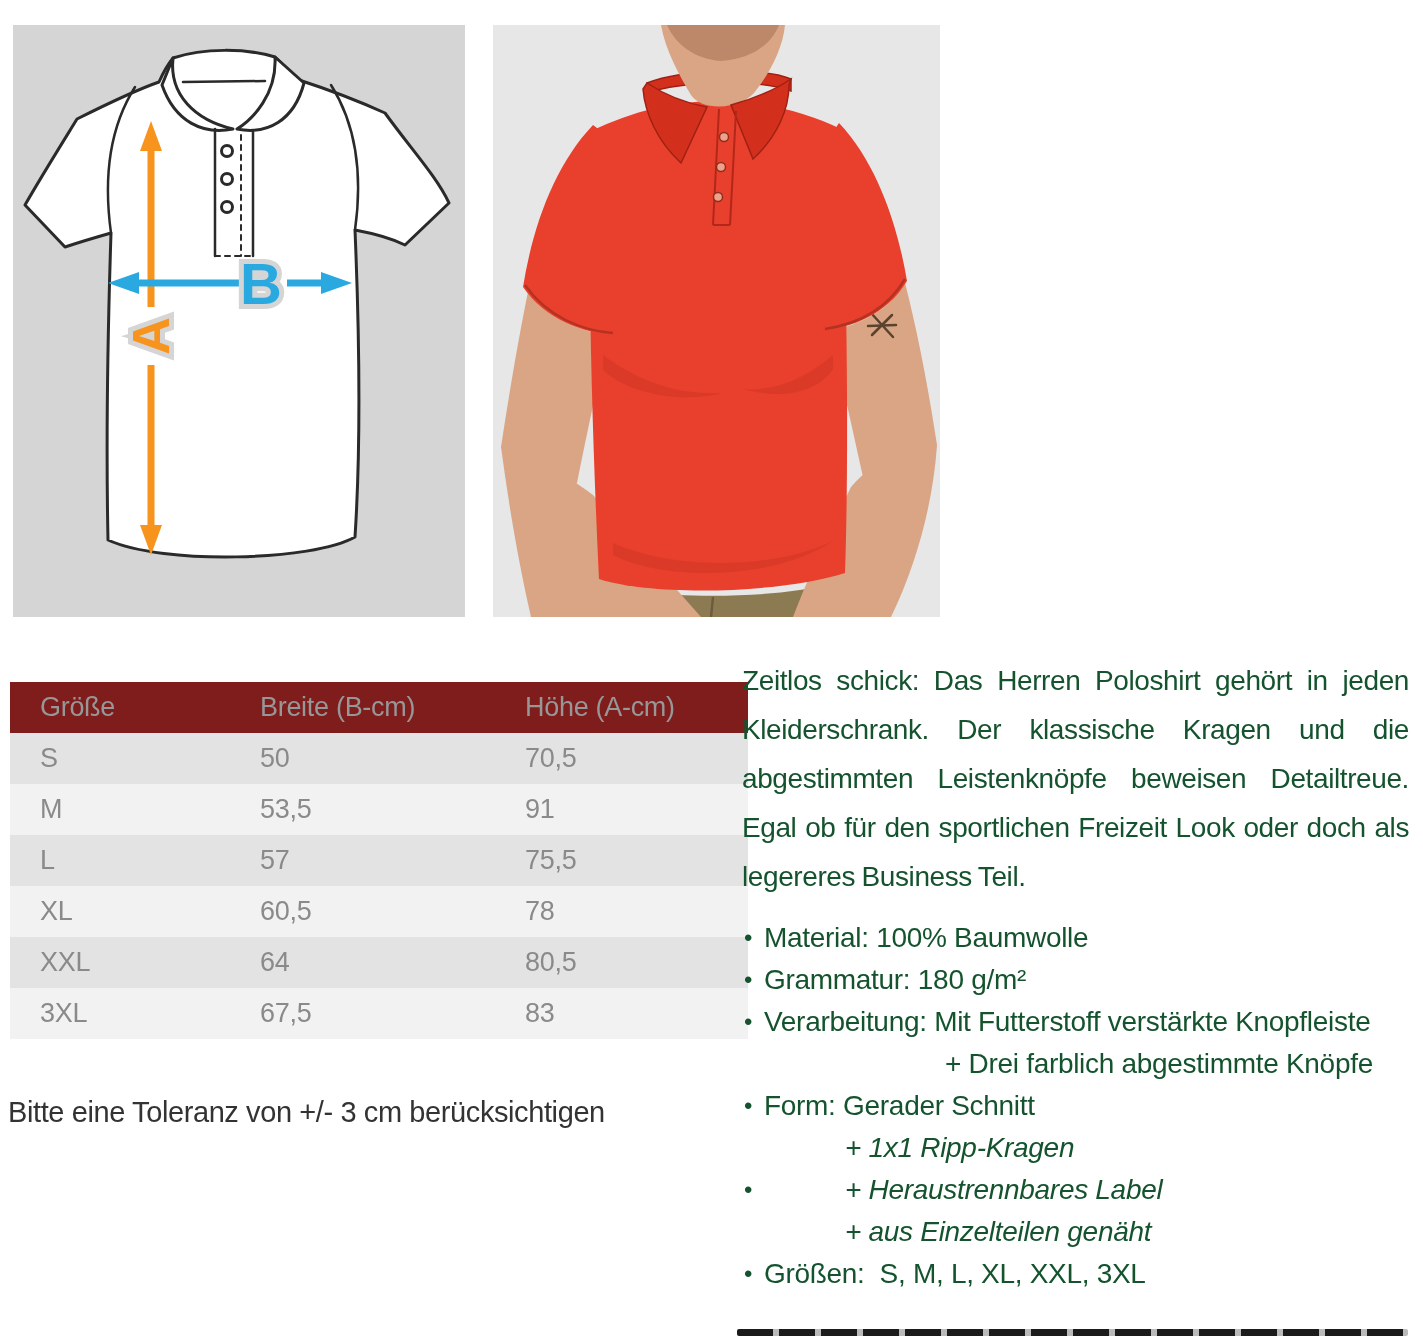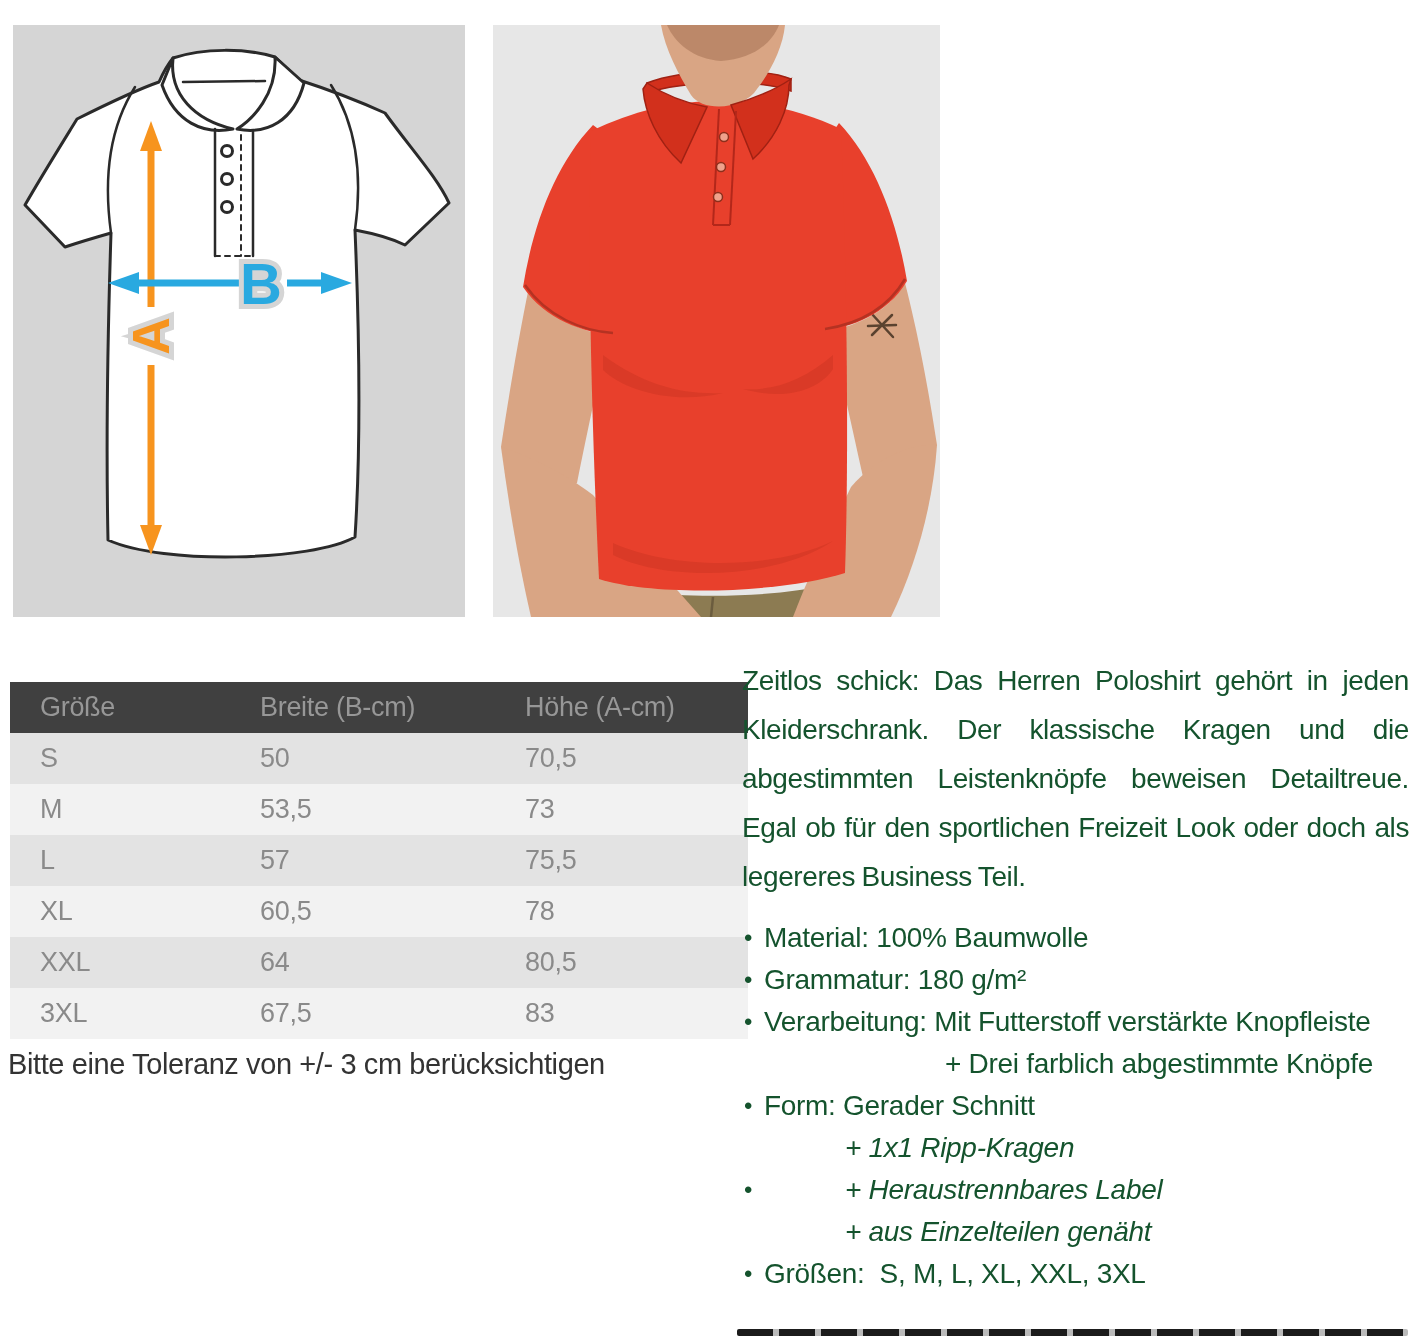--- a/index.html
+++ b/index.html
@@ -53,27 +53,27 @@
     border-collapse:collapse; table-layout:fixed;
     font-size:27px; letter-spacing:-0.3px;
   }
   .size-table th, .size-table td {
     height:51px; padding:0; font-weight:normal; text-align:left; vertical-align:middle;
   }
   .size-table th:first-child, .size-table td:first-child { padding-left:30px; }
   .size-table .c0 { width:220px; }
   .size-table .c1 { width:265px; }
   .size-table .c2 { width:223px; }
-  .size-table thead tr { background:#404040; color:#979797; }
+  .size-table thead tr { background:#7f1d1d; color:#979797; }
   .size-table tbody tr { color:#8a8a8a; }
   .size-table tbody tr.stripe-dark  { background:#e3e3e3; }
   .size-table tbody tr.stripe-light { background:#f2f2f2; }
 
   .tolerance-note {
-    position:absolute; left:8px; top:1048px;
+    position:absolute; left:8px; top:1096px;
     font-size:29px; color:#333333; letter-spacing:-0.4px;
   }
 
   
   .description { position:absolute; left:742px; top:656px; width:667px; color:#14532d; }
   .description p {
     margin:0 0 16px 0; font-size:28px; line-height:49px;
     text-align:justify; letter-spacing:-0.4px; word-spacing:-1px;
   }
   .feature-list { margin:0; padding:0; list-style:none; }
@@ -220,21 +220,21 @@
     </thead>
     <tbody>
         <tr class="stripe-dark">
           <td class="c0">S</td>
           <td class="c1">50</td>
           <td class="c2">70,5</td>
         </tr>
         <tr class="stripe-light">
           <td class="c0">M</td>
           <td class="c1">53,5</td>
-          <td class="c2">73</td>
+          <td class="c2">91</td>
         </tr>
         <tr class="stripe-dark">
           <td class="c0">L</td>
           <td class="c1">57</td>
           <td class="c2">75,5</td>
         </tr>
         <tr class="stripe-light">
           <td class="c0">XL</td>
           <td class="c1">60,5</td>
           <td class="c2">78</td>

